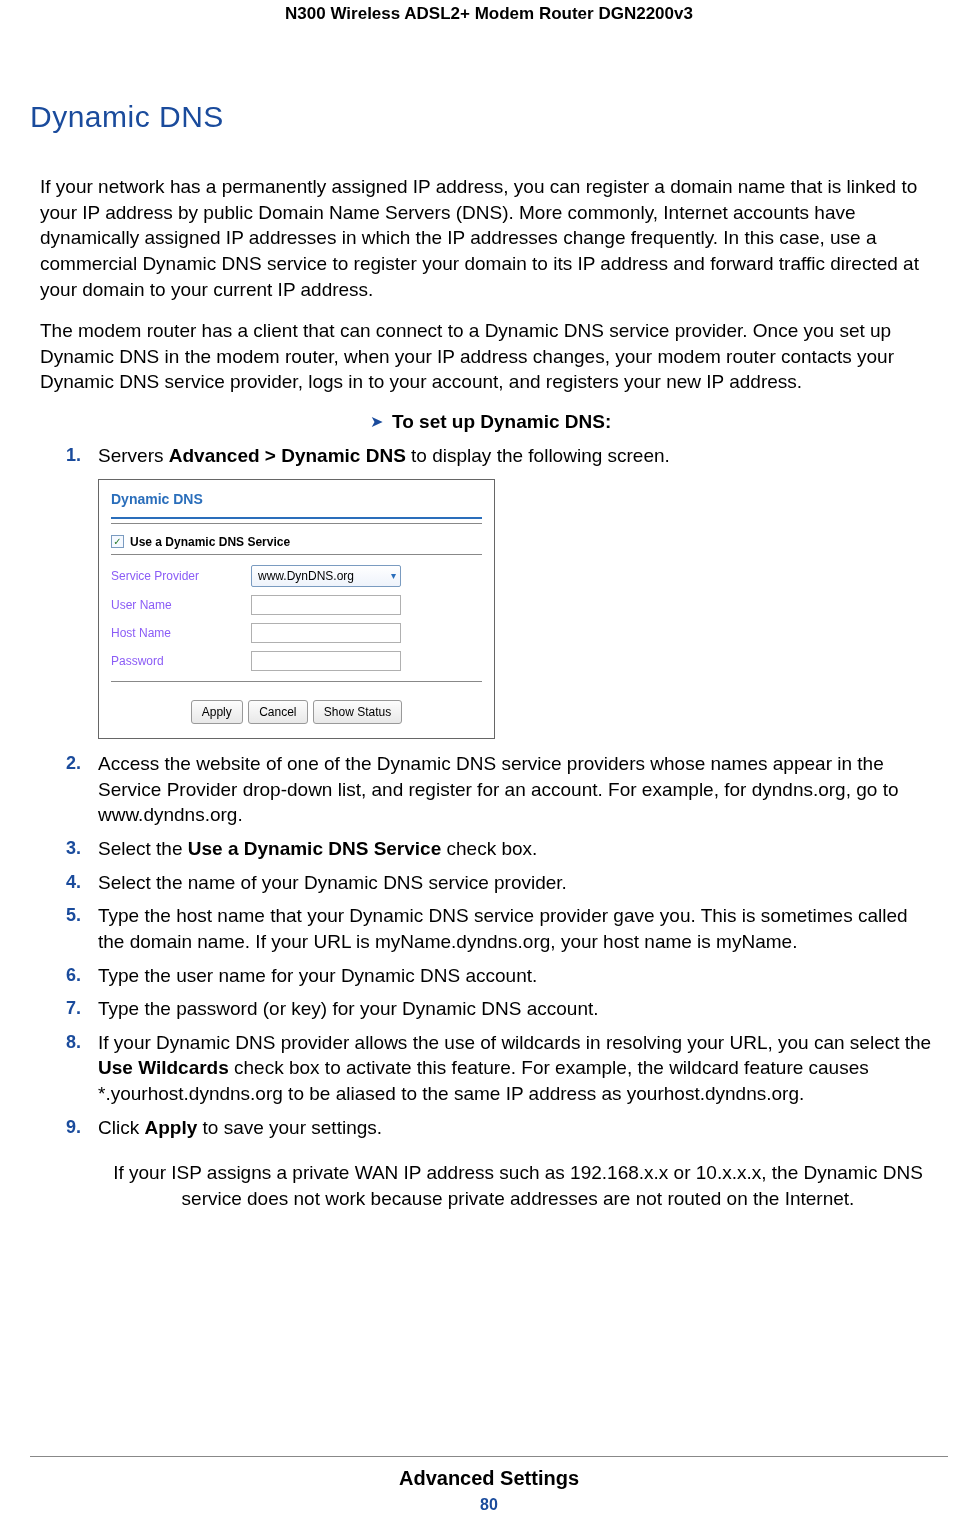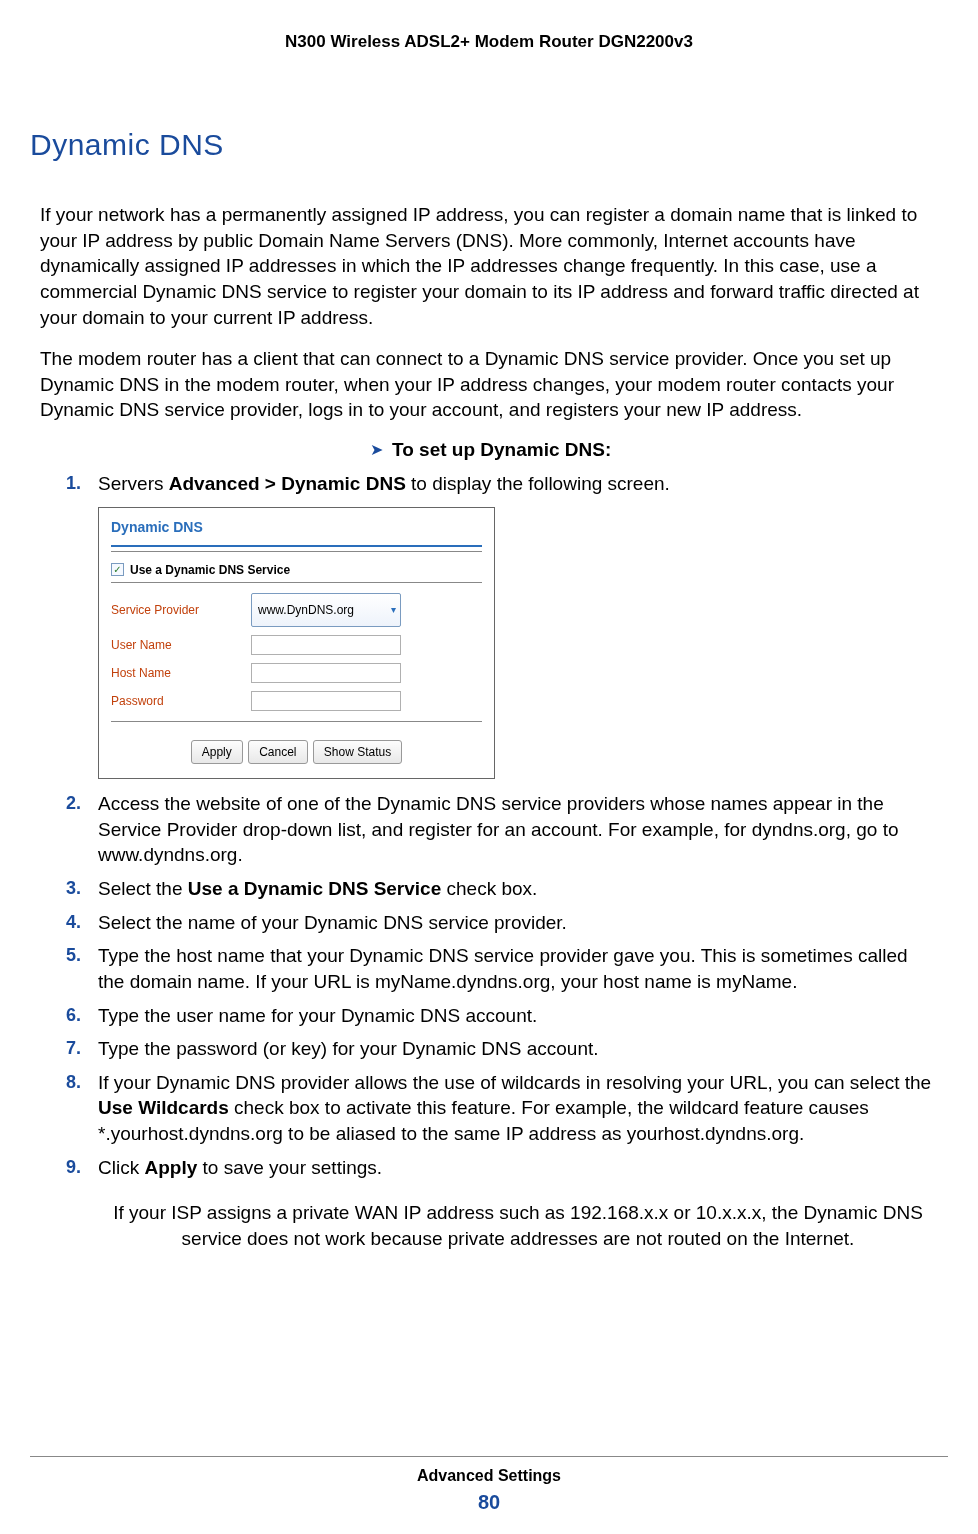--- a/index.html
+++ b/index.html
@@ -9,21 +9,21 @@
       font-family: Arial, Helvetica, sans-serif;
       font-size: 19px;
       color: #000;
       background: #fff;
       position: relative;
     }
     .page-header {
       text-align: center;
       font-weight: bold;
       font-size: 17px;
-      padding-top: 32px;
+      padding-top: 4px;
       padding-bottom: 20px;
     }
     .content {
       padding: 0 40px 0 30px;
     }
     h1.doc-title {
       color: #1a4b9c;
       font-size: 30px;
       font-weight: normal;
       margin-top: 56px;
@@ -107,34 +107,34 @@
       display: inline-flex;
       align-items: center;
       justify-content: center;
       font-size: 10px;
       color: #2a7a2a;
       background: #f5f9ff;
     }
     .ss-check-label { font-weight: bold; }
     .ss-label {
       width: 140px;
-      color: #c2410c;
+      color: #8b5cf6;
     }
     .ss-input {
       border: 1px solid #b0b0b0;
       background: #fff;
       height: 20px;
       width: 150px;
       font-size: 11px;
       padding: 0 4px;
     }
     .ss-select {
       border: 1px solid #7a9bc0;
       background: linear-gradient(#fff, #eef3fb);
-      height: 34px;
+      height: 22px;
       width: 150px;
       display: flex;
       align-items: center;
       justify-content: space-between;
       padding: 0 4px 0 6px;
       font-size: 12px;
       border-radius: 2px;
     }
     .ss-select .chev {
       color: #2a6ebb;
@@ -166,27 +166,27 @@
       left: 0;
       right: 0;
       text-align: center;
     }
     .footer-line {
       border-top: 1px solid #888;
       margin: 0 30px 10px 30px;
     }
     .footer-title {
       font-weight: bold;
+      font-size: 20px;
+      margin-bottom: 6px;
+    }
+    .footer-page {
+      color: #1a4b9c;
+      font-weight: bold;
       font-size: 16px;
-      margin-bottom: 6px;
-    }
-    .footer-page {
-      color: #1a4b9c;
-      font-weight: bold;
-      font-size: 20px;
     }
     .step-continue {
       margin-bottom: 20px;
     }
   </style>
 </head>
 <body>
 
 <div class="page-header">N300 Wireless ADSL2+ Modem Router DGN2200v3</div>
 

